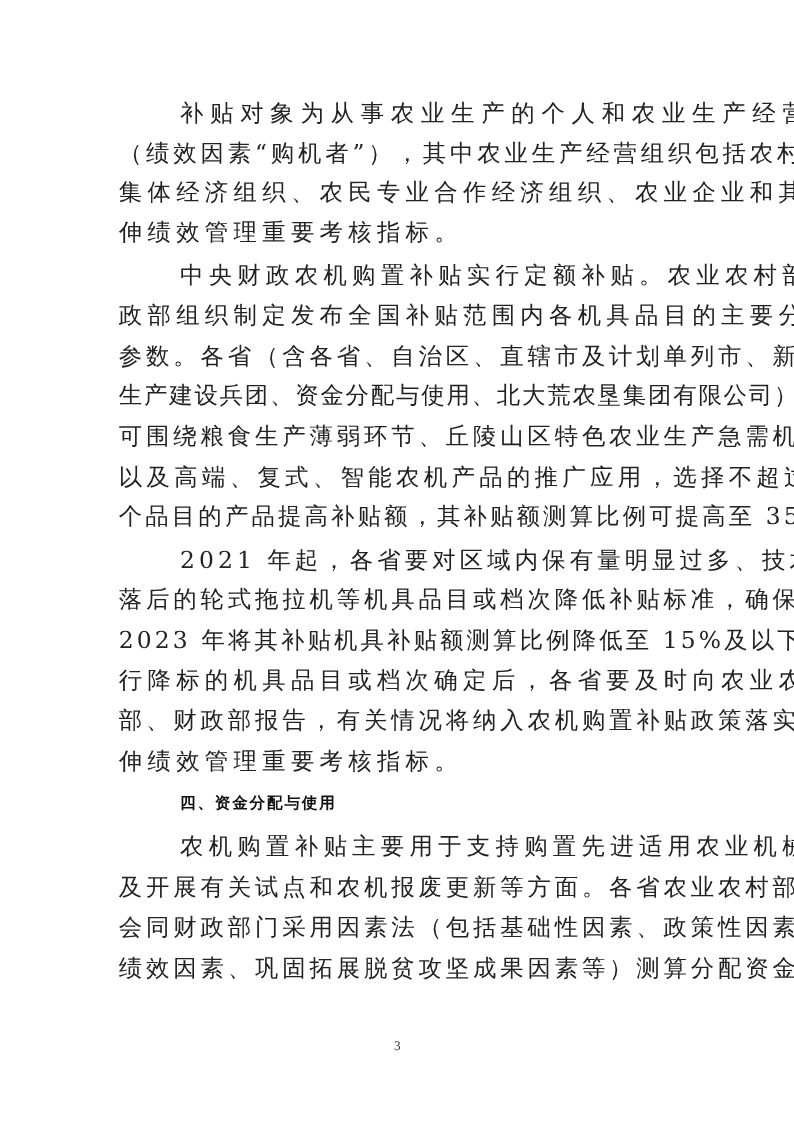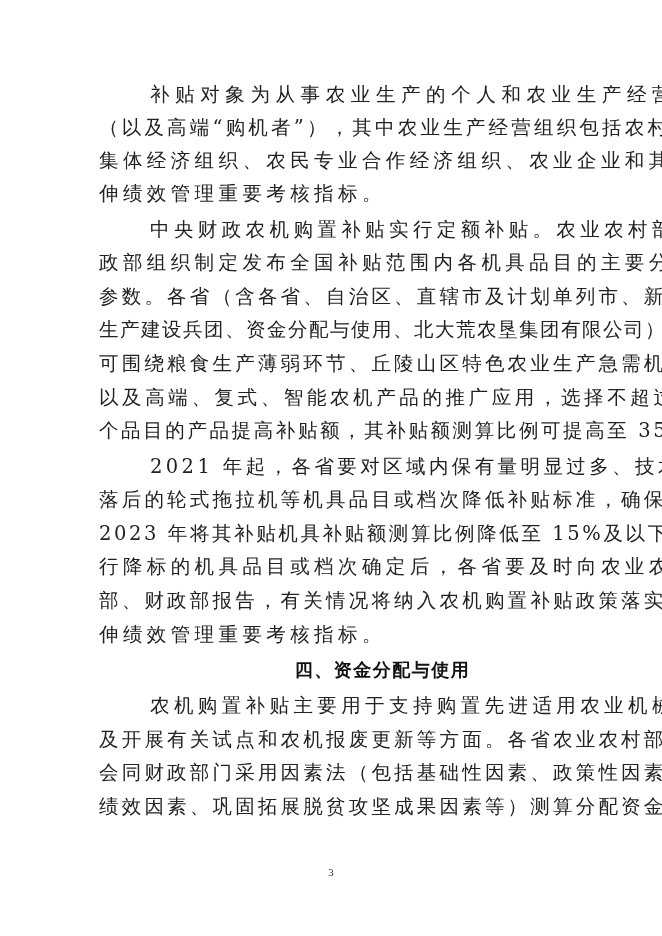--- a/index.html
+++ b/index.html
@@ -32,43 +32,42 @@
     white-space: nowrap;
     letter-spacing: 5.6px;
     color: #222;
   }
   .line.indent { left: 150px; width: 414px; }
   .line.heading {
     left: 150px;
     font-family: "DejaVu Sans", "Liberation Sans", sans-serif;
     font-weight: bold;
     letter-spacing: 1.5px;
-    font-size: 18px;
+    font-size: 13px;
     color: #111;
-    text-align: center;
   }
   .page-number {
     position: absolute;
     left: 0;
     width: 662px;
     top: 866px;
     text-align: center;
     font-size: 11px;
     color: #333;
     font-family: "Liberation Serif", serif;
   }
 </style>
 </head>
 <body>
 
 <div class="page">
 
   <div>
     <div class="line indent" style="top:78px;">补贴对象为从事农业生产的个人和农业生产经营组织</div>
-    <div class="line" style="top:111px; letter-spacing:3.2px;">（以及高端“购机者”），其中农业生产经营组织包括农村</div>
+    <div class="line" style="top:111px; letter-spacing:3.2px;">（绩效因素“购机者”），其中农业生产经营组织包括农村</div>
     <div class="line" style="top:144px; letter-spacing:4.4px;">集体经济组织、农民专业合作经济组织、农业企业和其他从</div>
     <div class="line" style="top:177px; letter-spacing:4.4px;">伸绩效管理重要考核指标。</div>
   </div>
 
   <div>
     <div class="line indent" style="top:213px; letter-spacing:4.4px;">中央财政农机购置补贴实行定额补贴。农业农村部、财</div>
     <div class="line" style="top:246px; letter-spacing:4.4px;">政部组织制定发布全国补贴范围内各机具品目的主要分档</div>
     <div class="line" style="top:280px; letter-spacing:3.2px;">参数。各省（含各省、自治区、直辖市及计划单列市、新疆</div>
     <div class="line" style="top:313px; letter-spacing:1.5px;">生产建设兵团、资金分配与使用、北大荒农垦集团有限公司）</div>
     <div class="line" style="top:347px; letter-spacing:3.2px;">可围绕粮食生产薄弱环节、丘陵山区特色农业生产急需机具</div>

